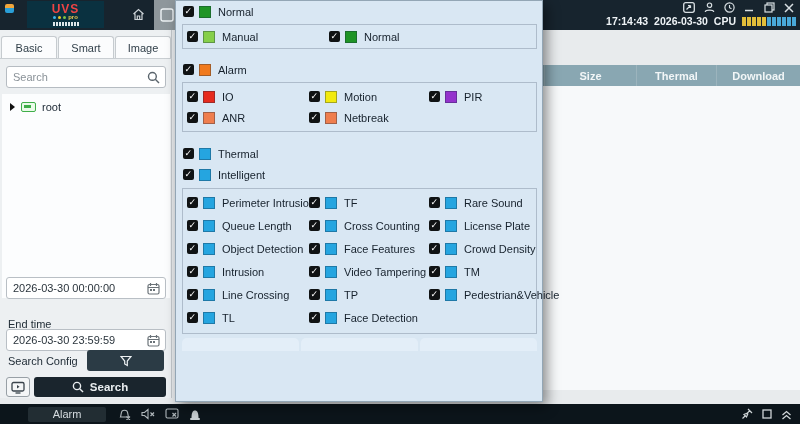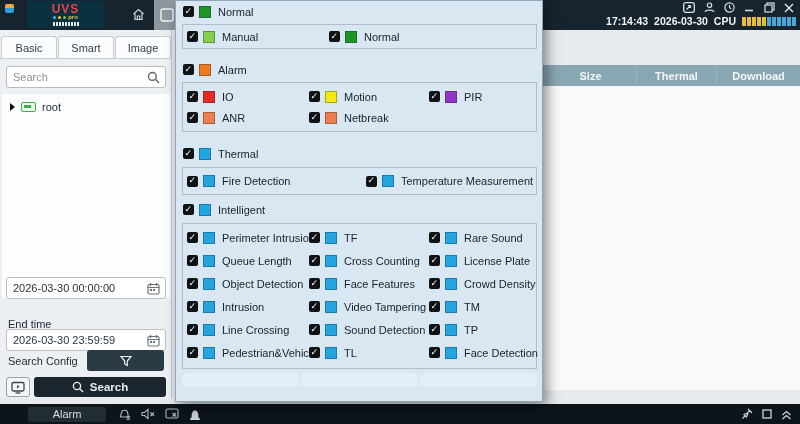--- a/index.html
+++ b/index.html
@@ -309,32 +309,20 @@
       </label>
   </div>
 
   <div class="sec-h mt15">
     <label class="chk">
       <span class="cb"></span>
       <span class="sw" style="background-color: rgb(37, 165, 224);"></span>
       <span class="lb">Thermal</span>
     </label>
   </div>
-  <div class="gbox b3">
-    <label class="chk">
-        <span class="cb"></span>
-        <span class="sw" style="background-color: rgb(37, 165, 224);"></span>
-        <span class="lb">Fire Detection</span>
-      </label>
-    <label class="chk">
-        <span class="cb"></span>
-        <span class="sw" style="background-color: rgb(37, 165, 224);"></span>
-        <span class="lb">Temperature Measurement</span>
-      </label>
-  </div>
 
   <div class="sec-h mt10">
     <label class="chk">
       <span class="cb"></span>
       <span class="sw" style="background-color: rgb(37, 165, 224);"></span>
       <span class="lb">Intelligent</span>
     </label>
   </div>
   <div class="gbox b4">
     <label class="chk">
@@ -398,25 +386,20 @@
         <span class="lb">TM</span>
       </label>
     <label class="chk">
         <span class="cb"></span>
         <span class="sw" style="background-color: rgb(37, 165, 224);"></span>
         <span class="lb">Line Crossing</span>
       </label>
     <label class="chk">
         <span class="cb"></span>
         <span class="sw" style="background-color: rgb(37, 165, 224);"></span>
-        <span class="lb">Sound Detection</span>
-      </label>
-    <label class="chk">
-        <span class="cb"></span>
-        <span class="sw" style="background-color: rgb(37, 165, 224);"></span>
         <span class="lb">TP</span>
       </label>
     <label class="chk">
         <span class="cb"></span>
         <span class="sw" style="background-color: rgb(37, 165, 224);"></span>
         <span class="lb">Pedestrian&amp;Vehicle</span>
       </label>
     <label class="chk">
         <span class="cb"></span>
         <span class="sw" style="background-color: rgb(37, 165, 224);"></span>

